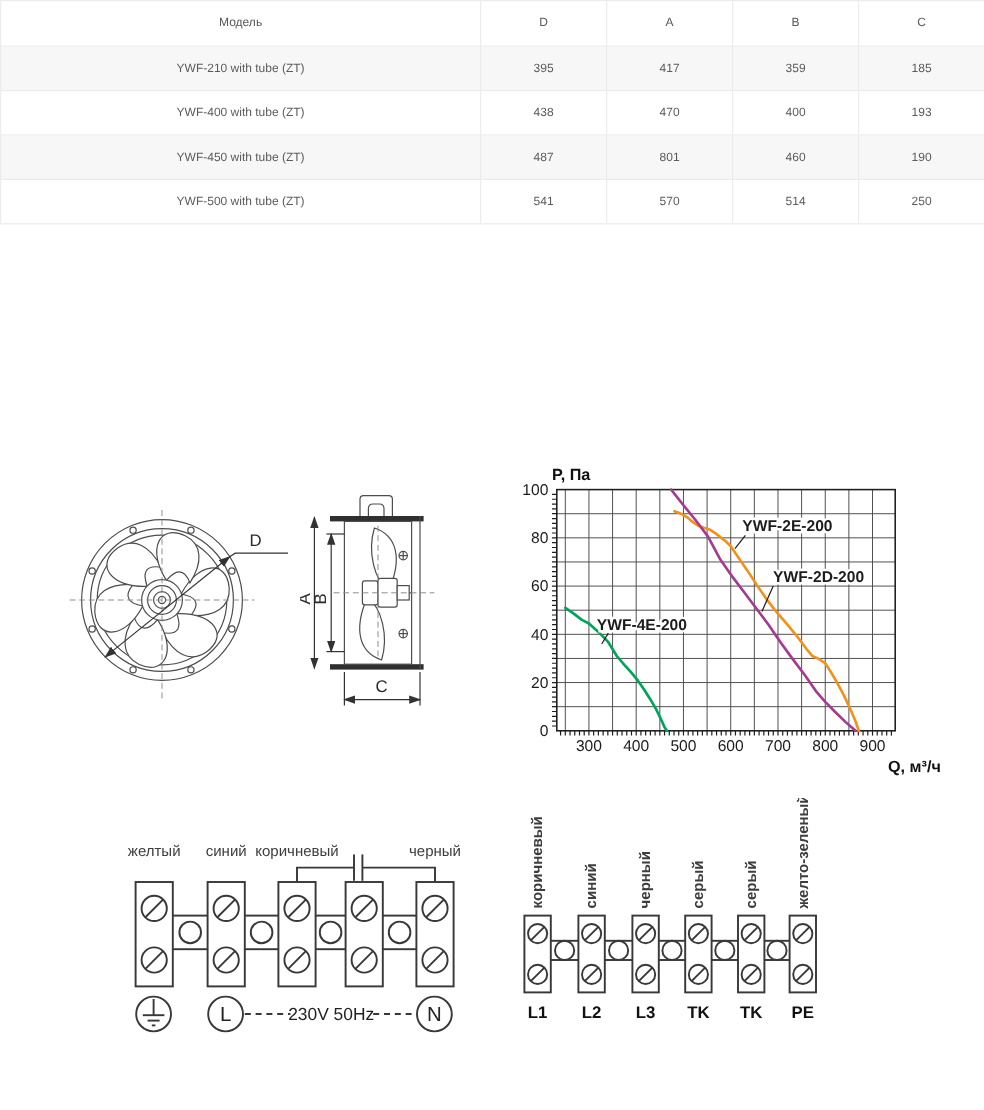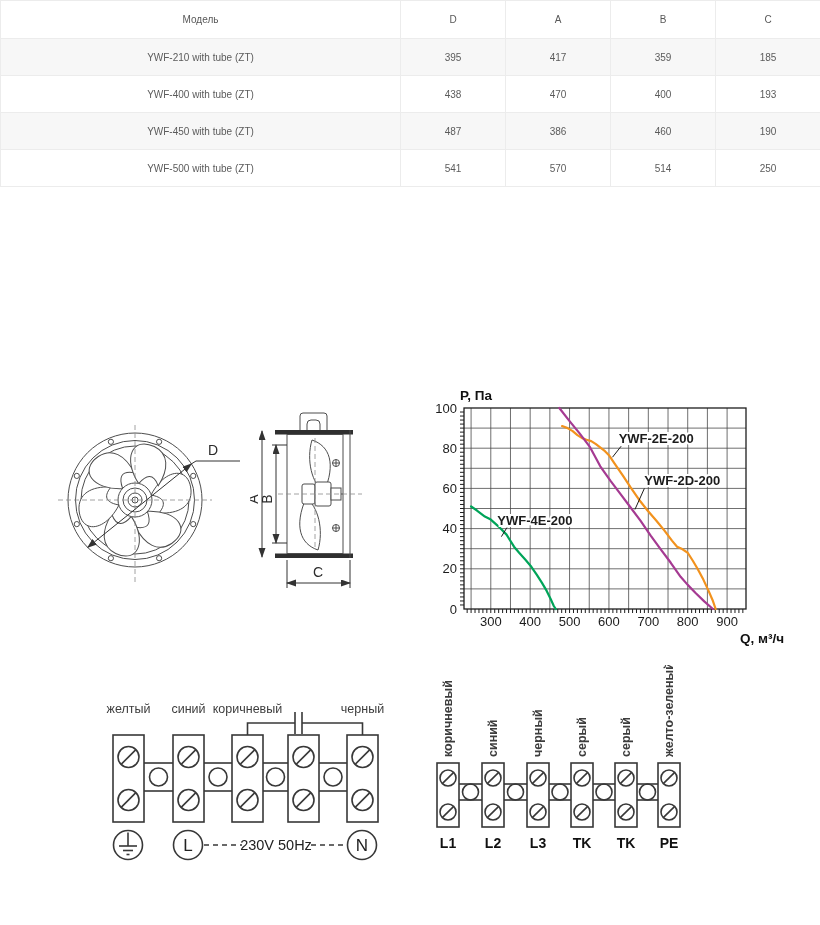--- a/index.html
+++ b/index.html
@@ -58,21 +58,21 @@
       <tr>
         <td>YWF-400 with tube (ZT)</td>
         <td>438</td>
         <td>470</td>
         <td>400</td>
         <td>193</td>
       </tr>
       <tr>
         <td>YWF-450 with tube (ZT)</td>
         <td>487</td>
-        <td>386</td>
+        <td>801</td>
         <td>460</td>
         <td>190</td>
       </tr>
       <tr>
         <td>YWF-500 with tube (ZT)</td>
         <td>541</td>
         <td>570</td>
         <td>514</td>
         <td>250</td>
       </tr>

